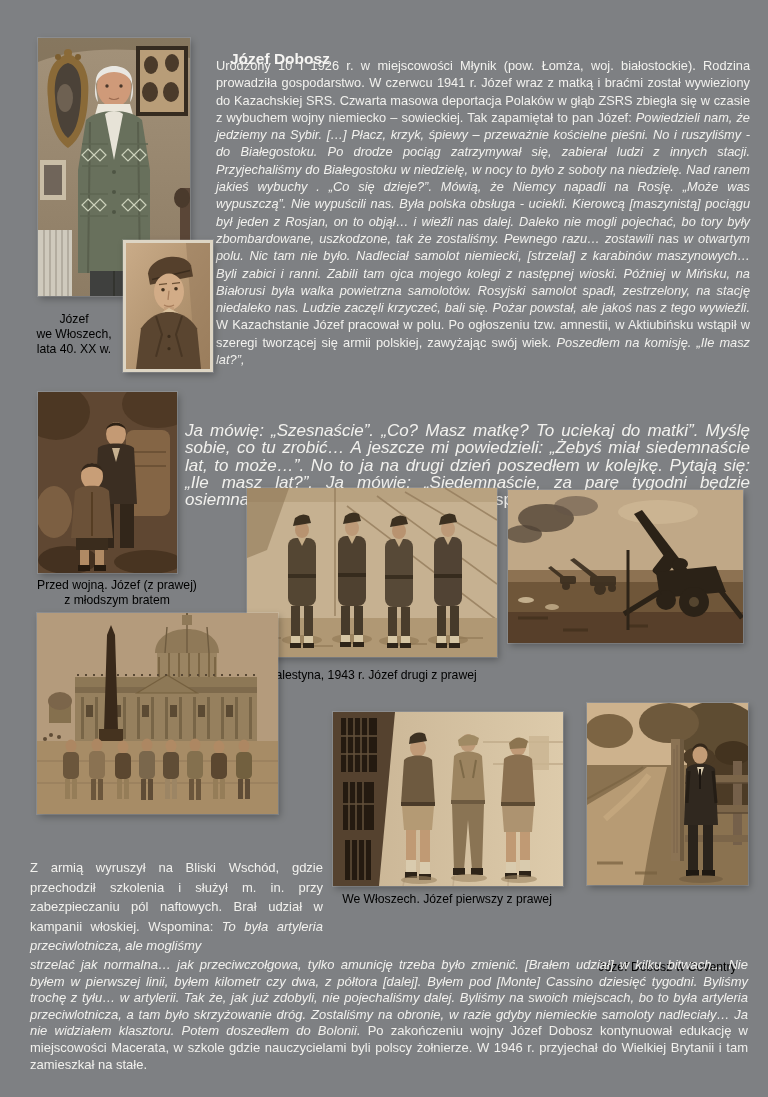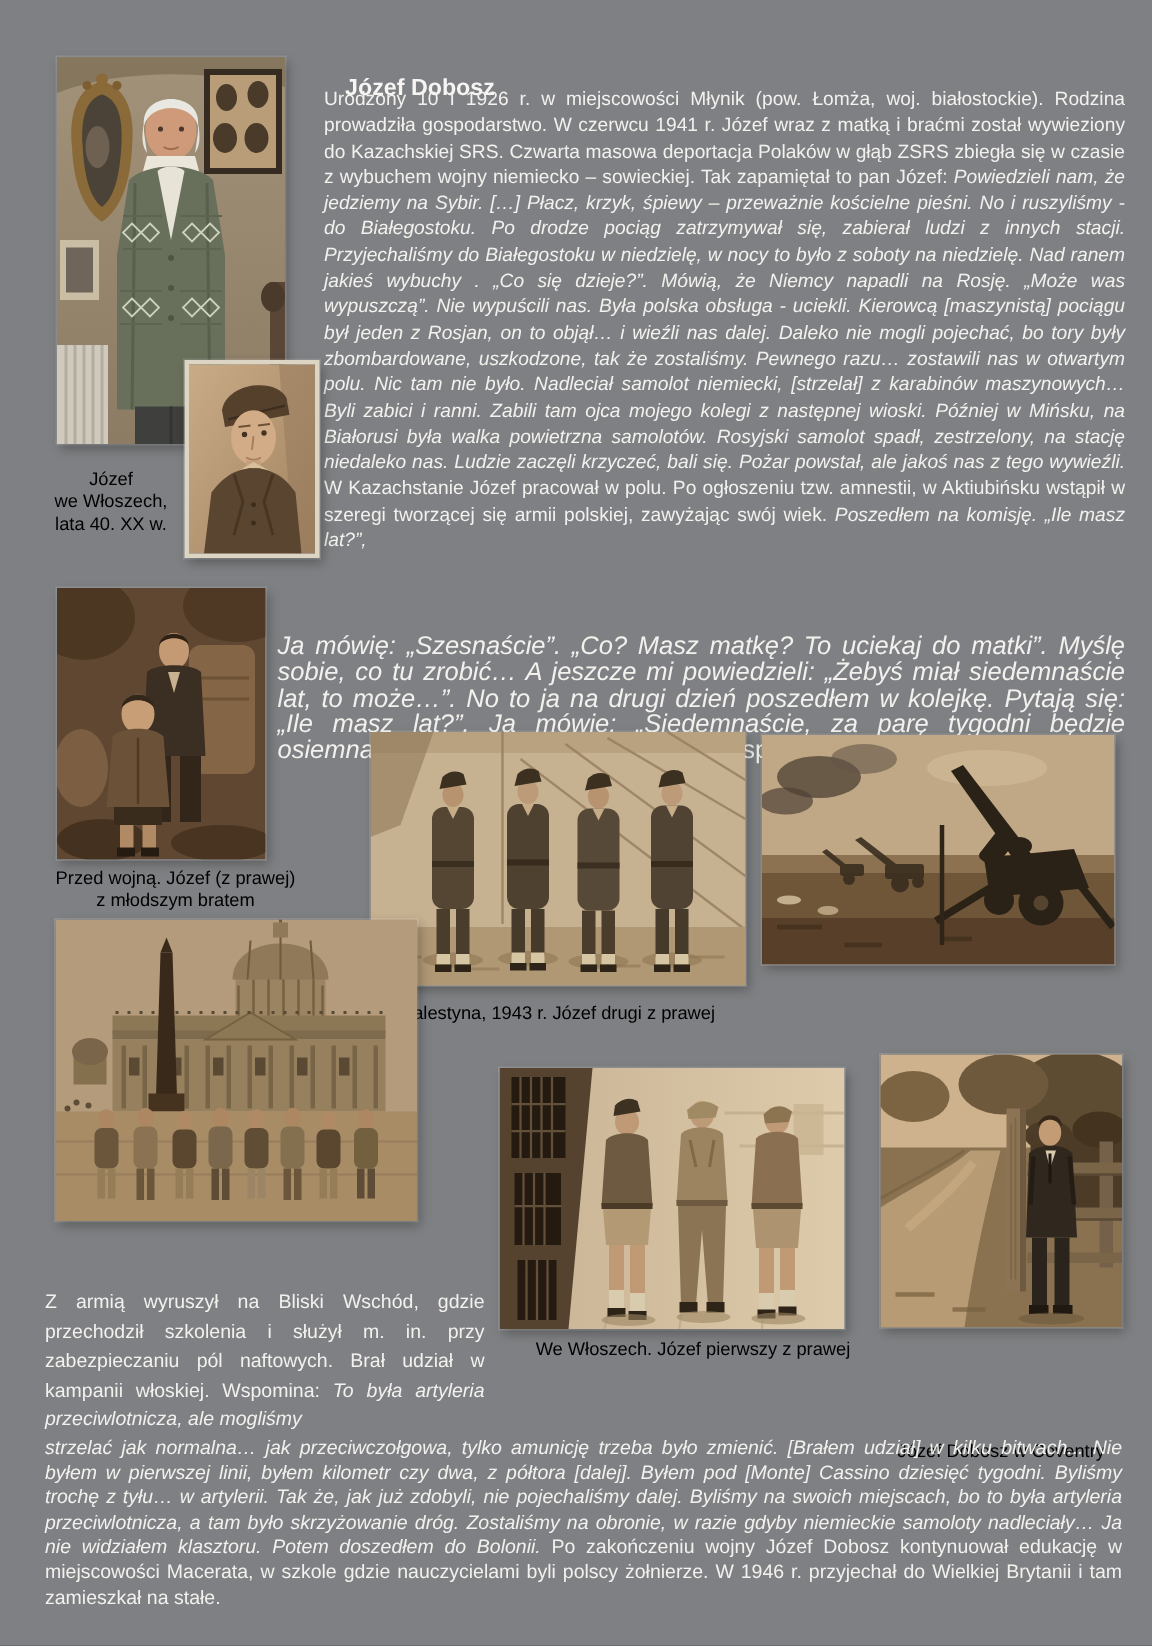--- a/index.html
+++ b/index.html
@@ -19,21 +19,21 @@
   #ph-watykan{left:37px;top:613px;width:241px;height:201px;}
   #ph-wloszech{left:333px;top:712px;width:230px;height:174px;}
   #ph-coventry{left:587px;top:703px;width:161px;height:182px;}
 
   .cap{position:absolute;text-align:center;font-size:12.2px;line-height:15px;color:#000000;white-space:pre-line;}
   #cap-young{left:26px;top:312px;width:96px;}
   #cap-przedwojna{left:22px;top:578px;width:190px;}
   #cap-palestyna{left:247px;top:668px;width:250px;}
   #cap-artyleria{left:508px;top:650px;width:235px;}
   #cap-watykan{left:37px;top:818px;width:241px;}
-  #cap-wloszech{left:347px;top:892px;width:230px;}
+  #cap-wloszech{left:332px;top:892px;width:230px;}
   #cap-coventry{left:587px;top:920px;width:161px;margin-top:40px;}
 
   #title{position:absolute;left:216px;top:36px;margin:14px;font-size:15.5px;font-weight:bold;color:#f6f5f3;}
   .txt{position:absolute;text-align:justify;color:#f2f1ee;}
   #bio-a{left:216px;top:57px;width:534px;font-size:12.8px;line-height:17.3px;}
   #bio-b{left:185px;top:394px;width:565px;font-size:17px;line-height:17.3px;margin-top:28px;}
   #bio-c{left:30px;top:858px;width:293px;font-size:13px;line-height:19.5px;}
   #bio-d{left:30px;top:957px;width:718px;font-size:13px;line-height:16.6px;}
 </style>
 </head>

